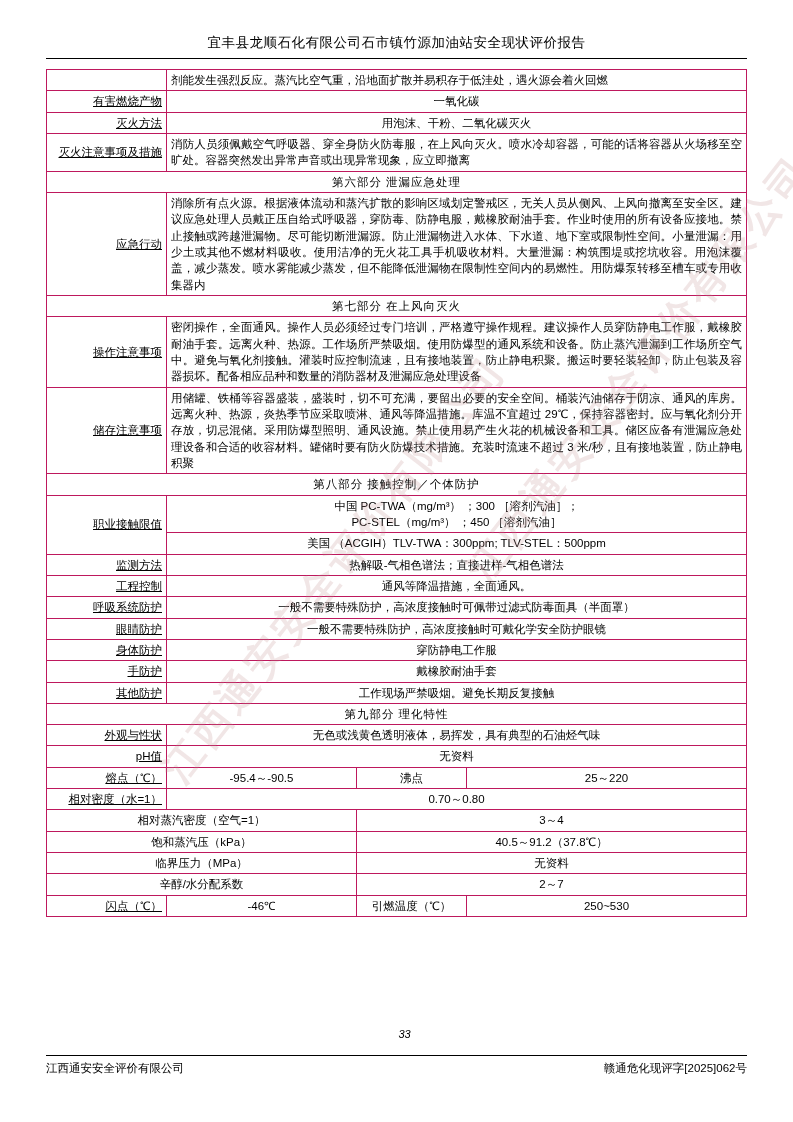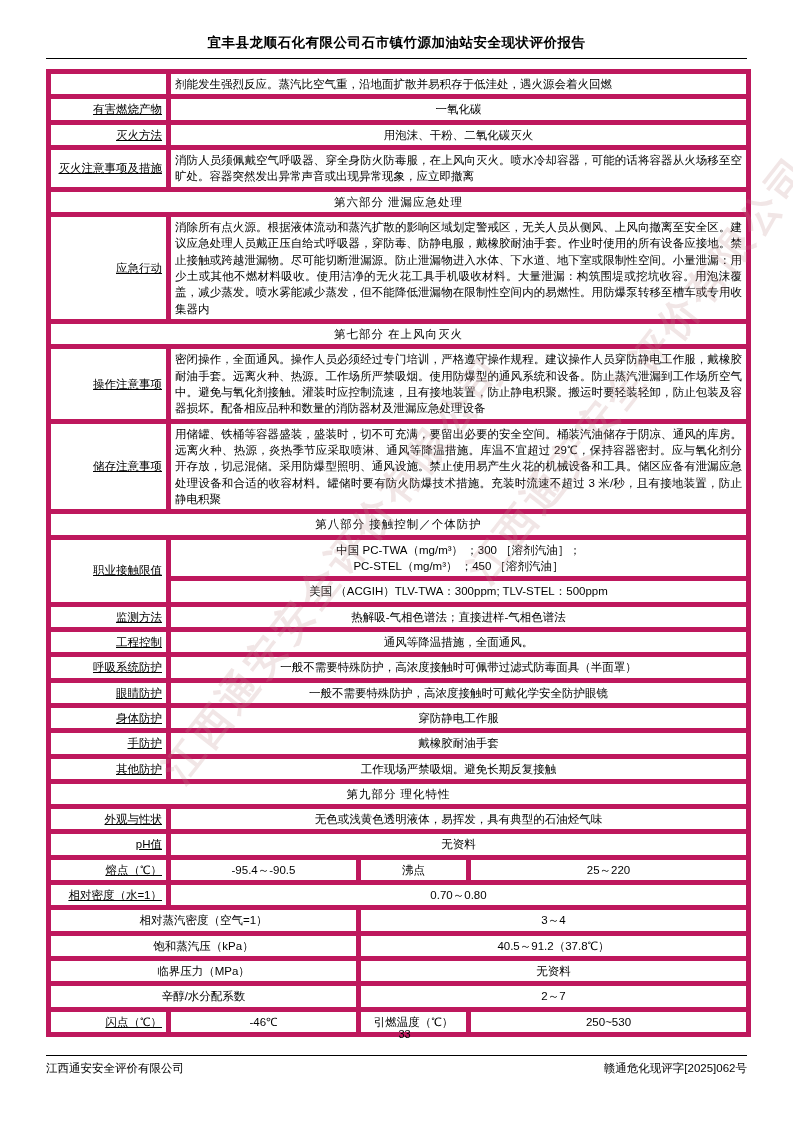--- a/index.html
+++ b/index.html
@@ -18,34 +18,34 @@
   .page {
     position: relative;
     width: 793px;
     height: 1122px;
     box-sizing: border-box;
     padding: 34px 46px 0 46px;
   }
   .doc-header {
     text-align: center;
     font-size: 13.5px;
-    font-weight: bold;
+    font-weight: normal;
     letter-spacing: 0.5px;
     padding-bottom: 6px;
     border-bottom: 1.5px solid #000;
     margin-bottom: 10px;
   }
   table.msds {
     border-collapse: collapse;
     width: 700px;
     margin: 0 auto;
     table-layout: fixed;
   }
   table.msds td {
-    border: 5px solid #be185d;
+    border: 1px solid #be185d;
     font-size: 11.5px;
     line-height: 1.42;
     padding: 2px 4px;
     vertical-align: middle;
     word-break: break-all;
   }
   .lbl {
     text-align: right;
     width: 120px;
     text-decoration: underline;
@@ -63,20 +63,21 @@
     letter-spacing: 1px;
     font-family: Liberation Serif, serif;
   }
   .pagenum {
     position: absolute;
     left: 16px;
     right: 0;
     top: 1028px;
     text-align: center;
     font-size: 11px;
+    font-style: italic;
   }
   .footer {
     position: absolute;
     left: 46px;
     right: 46px;
     top: 1055px;
     border-top: 1.3px solid #000;
     padding-top: 5px;
     display: flex;
     justify-content: space-between;

